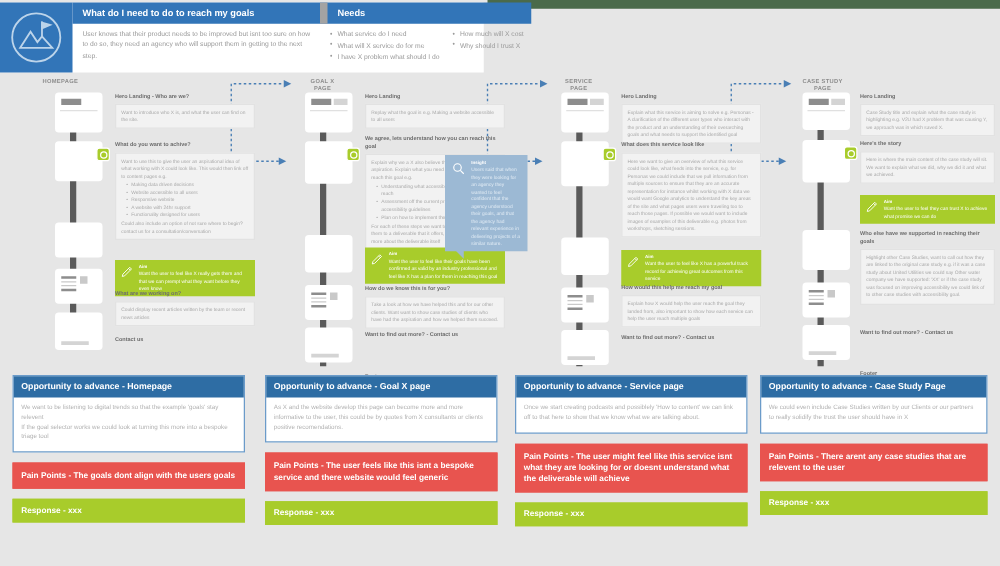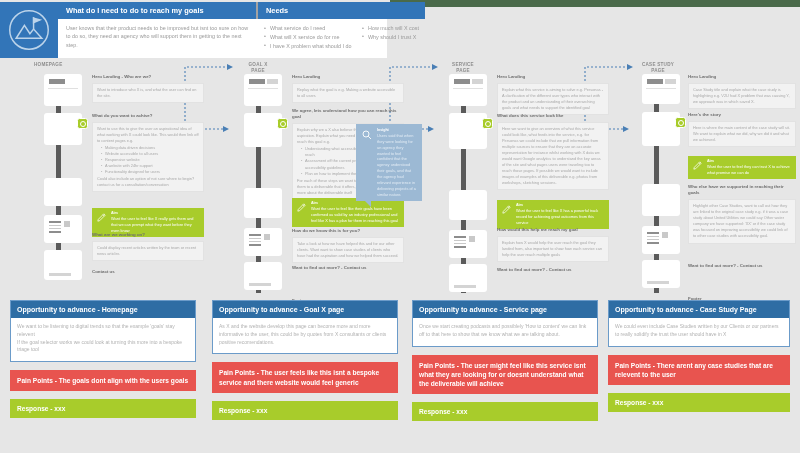--- a/index.html
+++ b/index.html
@@ -31,21 +31,21 @@
   .header-cols { flex: 1; display: flex; }
   .hcol-goals { width: 198px; flex: none; }
   .hcol-needs { flex: 1; }
 
   .hbar {
     background: #3275b8; color: #fff;
     font-size: 7.4px; font-weight: bold;
     padding: 4px 6px 4px 8px; height: 17px;
     white-space: nowrap; overflow: hidden;
   }
-  .hcol-needs .hbar { border-left: 2px solid #a3a3a3; }
+  .hcol-needs .hbar { border-left: 6px solid #a3a3a3; }
   .hbody { padding: 5px 6px 0 8px; }
   .hbody p {
     font-size: 5.4px; color: #9a9a9a; line-height: 1.55;
   }
   .needs-lists { display: flex; gap: 6px; }
   .needs-lists ul { list-style: none; }
   .needs-lists li {
     font-size: 5.4px; color: #9a9a9a; line-height: 1.62;
     position: relative; padding-left: 6px; white-space: nowrap;
   }

